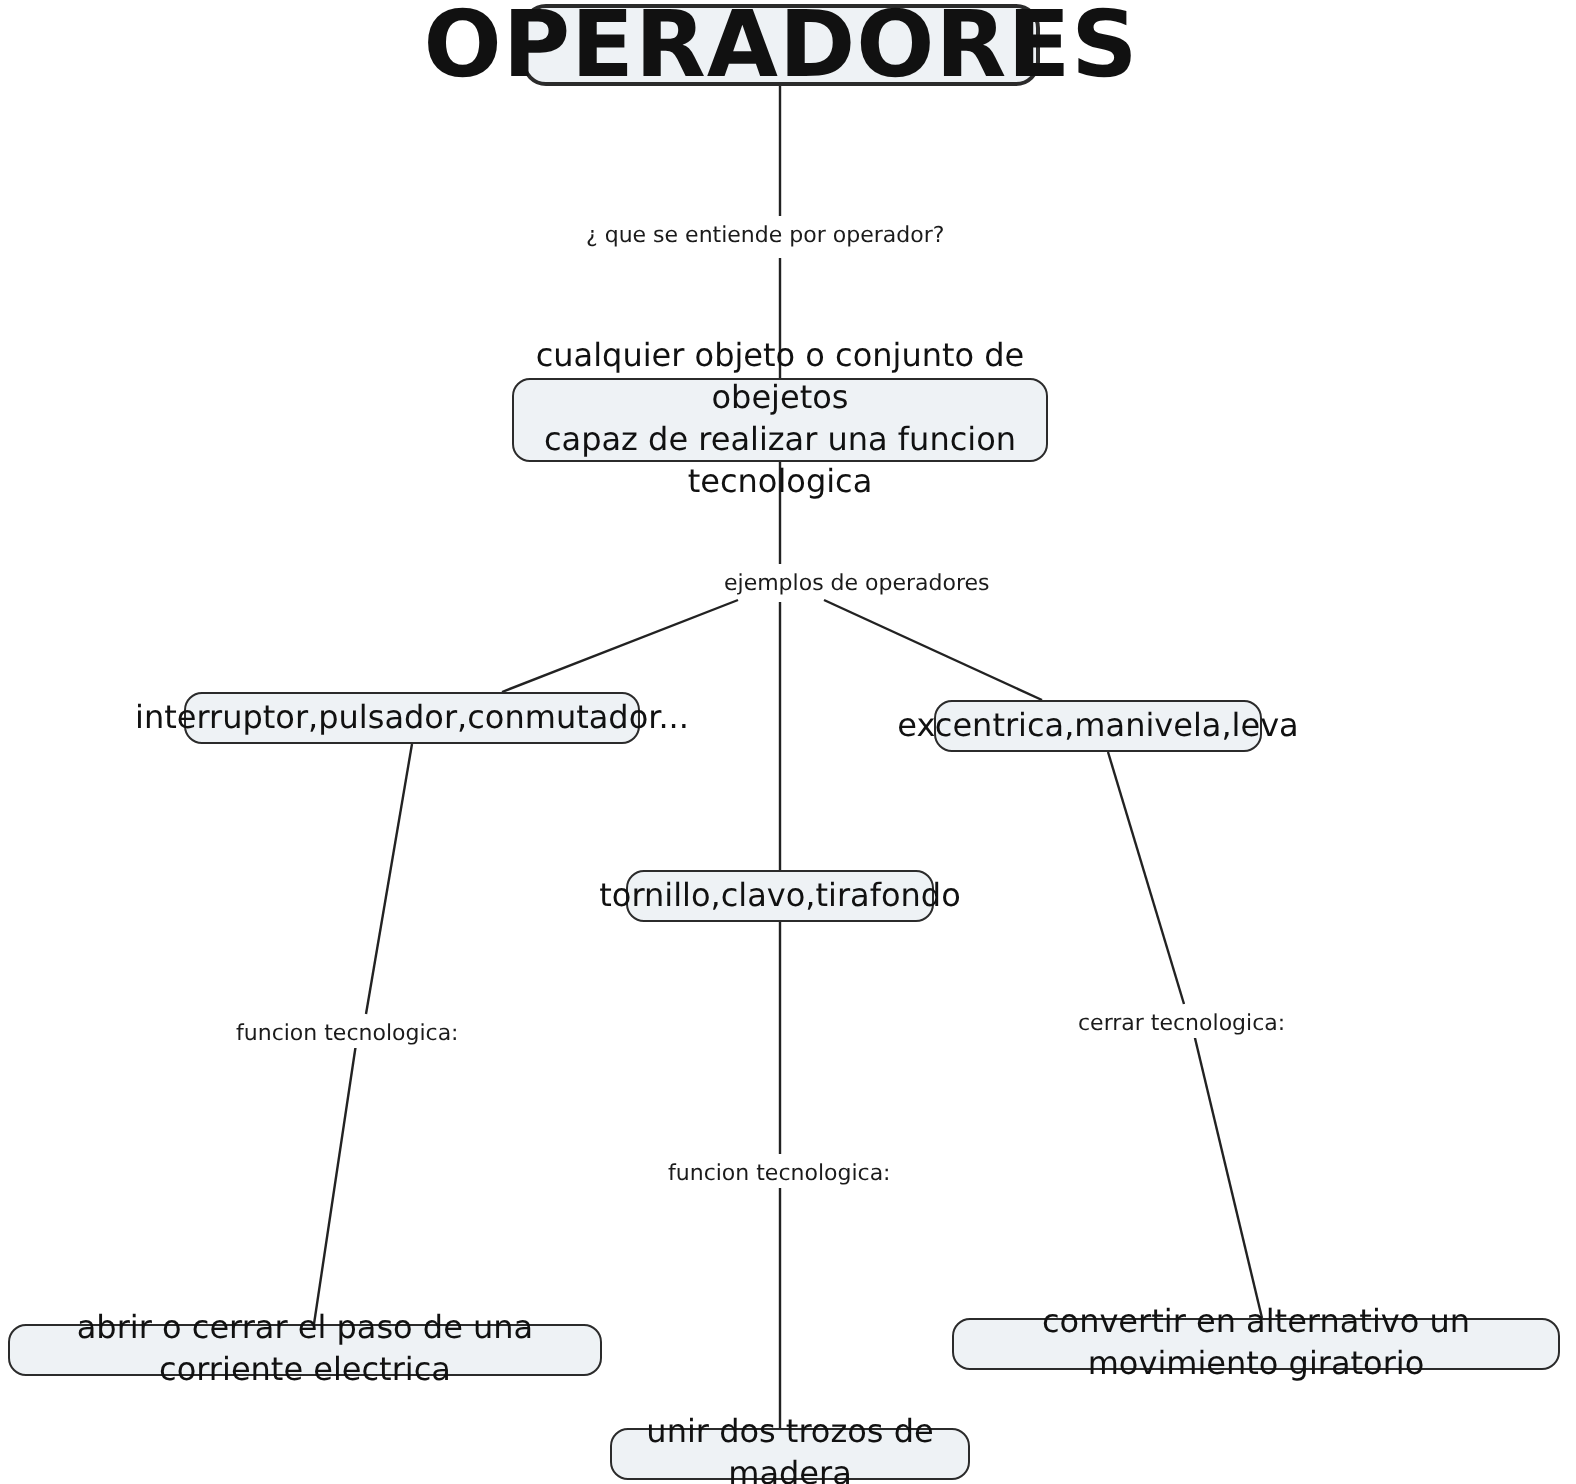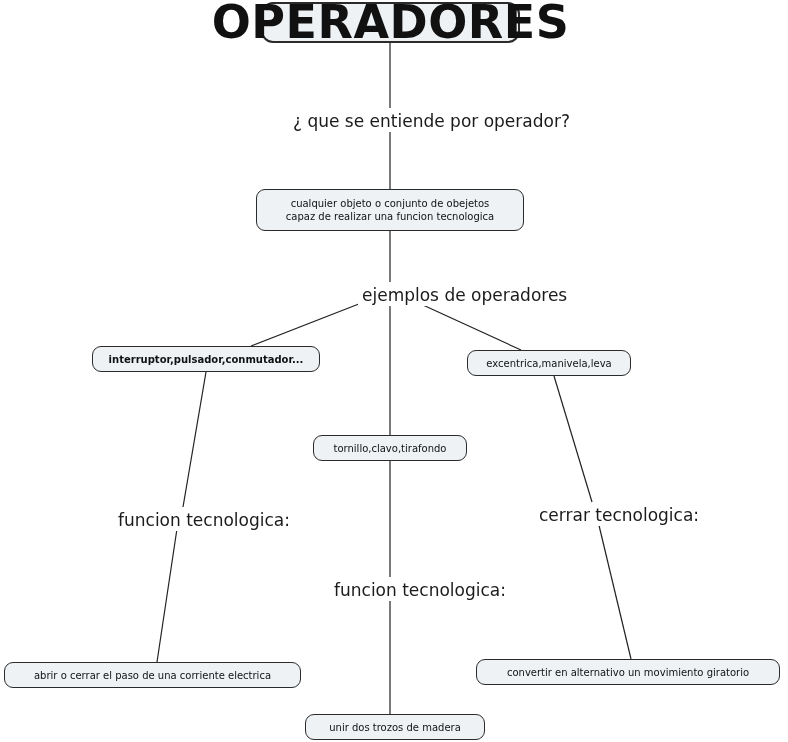--- a/index.html
+++ b/index.html
@@ -31,37 +31,37 @@
     position: absolute;
     box-sizing: border-box;
     background: #eef2f5;
     border: 1px solid #2b2b2b;
     border-radius: 9px;
     display: flex;
     align-items: center;
     justify-content: center;
     text-align: center;
     line-height: 1.30;
-    font-size: 10px;
+    font-size: 16px;
     color: #111111;
     padding: 4px 10px;
     white-space: pre-line;
     z-index: 3;
   }
   .node.title {
     font-size: 46px;
     font-weight: bold;
     letter-spacing: 0.5px;
     border-width: 2px;
     border-radius: 12px;
     padding: 0 14px;
   }
   .label {
     position: absolute;
-    font-size: 17px;
+    font-size: 11px;
     color: #1b1b1b;
     background: #ffffff;
     text-align: center;
     white-space: nowrap;
     padding: 1px 4px;
     z-index: 4;
   }
 </style>
 </head>
 <body>
@@ -81,21 +81,21 @@
       <line x1="597" y1="517" x2="631" y2="659" stroke="#222222" stroke-width="1.2"></line>
       <line x1="390" y1="461" x2="390" y2="577" stroke="#222222" stroke-width="1.2"></line>
       <line x1="390" y1="592" x2="390" y2="714" stroke="#222222" stroke-width="1.2"></line>
     </svg>
 
   <div class="node title" style="left: 261px; top: 2px; width: 259px; height: 41px;">OPERADORES</div>
 
   <div class="node" style="left: 256px; top: 189px; width: 268px; height: 42px;">cualquier objeto o conjunto de obejetos
 capaz de realizar una funcion tecnologica</div>
 
-  <div class="node" style="left: 92px; top: 346px; width: 228px; height: 26px; font-weight: bold;">interruptor,pulsador,conmutador...</div>
+  <div class="node" style="left: 92px; top: 346px; width: 228px; height: 26px;">interruptor,pulsador,conmutador...</div>
 
   <div class="node" style="left: 467px; top: 350px; width: 164px; height: 26px;">excentrica,manivela,leva</div>
 
   <div class="node" style="left: 313px; top: 435px; width: 154px; height: 26px;">tornillo,clavo,tirafondo</div>
 
   <div class="node" style="left: 4px; top: 662px; width: 297px; height: 26px;">abrir o cerrar el paso de una corriente electrica</div>
 
   <div class="node" style="left: 305px; top: 714px; width: 180px; height: 26px;">unir dos trozos de madera</div>
 
   <div class="node" style="left: 476px; top: 659px; width: 304px; height: 26px;">convertir en alternativo un movimiento giratorio</div>

